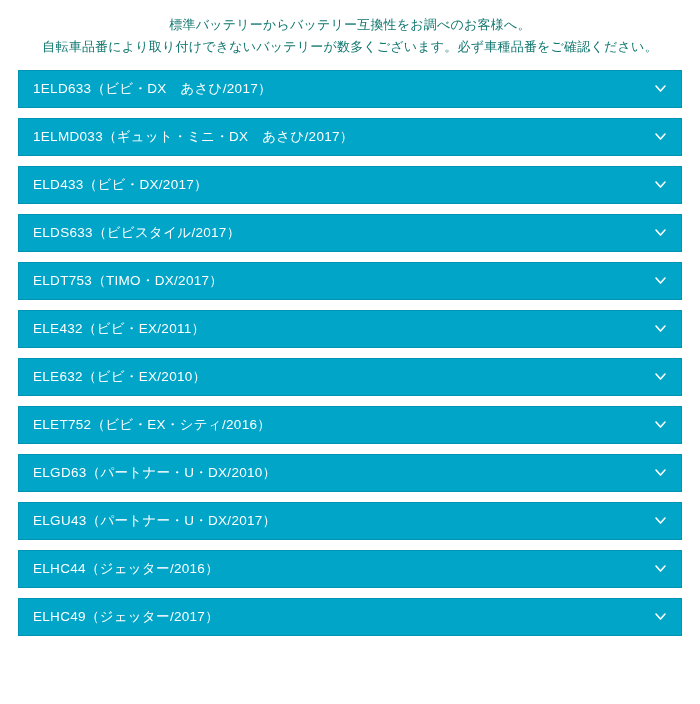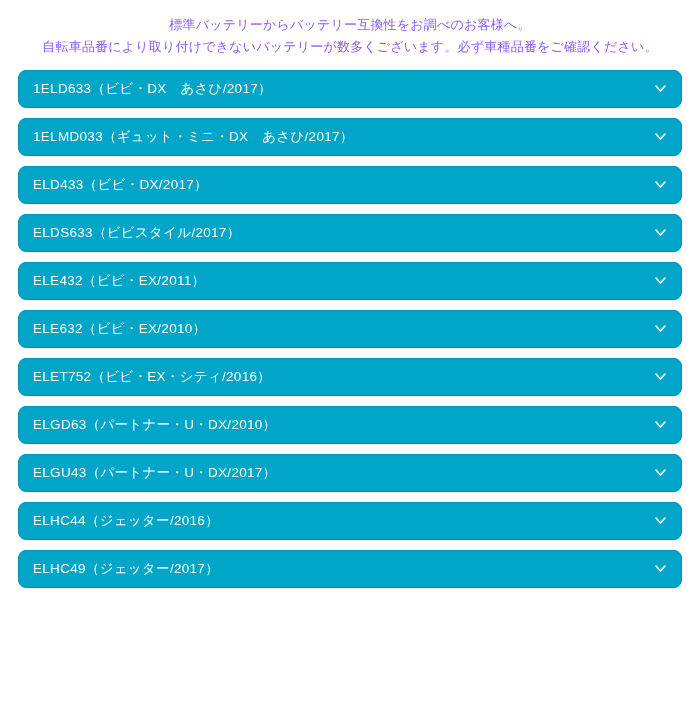--- a/index.html
+++ b/index.html
@@ -19,34 +19,34 @@
     box-sizing: border-box;
     padding: 0;
     position: relative;
     background: #ffffff;
   }
   .notice {
     padding: 14px 10px 6px 10px;
     text-align: center;
   }
   .notice-line {
-    color: #8b5cf6;
+    color: #0f766e;
     font-size: 13px;
     line-height: 22px;
     letter-spacing: 0.2px;
     white-space: nowrap;
   }
   .accordion-list {
     padding: 6px 18px 0 18px;
   }
   .acc-item {
     position: relative;
     background: #00a5c8;
     border: 1px solid #0093b4;
-    border-radius: 8px;
+    border-radius: 0;
     height: 38px;
     margin-bottom: 10px;
     display: flex;
     align-items: center;
     cursor: pointer;
     box-sizing: border-box;
   }
   .acc-label {
     color: #ffffff;
     font-size: 13.5px;
@@ -111,20 +111,28 @@
 
     <div class="acc-item">
       <span class="acc-label">ELDS633（ビビスタイル/2017）</span>
       <span class="acc-chevron">
         <svg width="13" height="13" viewBox="0 0 13 13">
             <path d="M2 4 L6.5 9 L11 4" fill="none" stroke="#ffffff" stroke-width="1.6" stroke-linecap="round" stroke-linejoin="round"></path>
           </svg>
       </span>
     </div>
 
+    <div class="acc-item">
+      <span class="acc-label">ELDT753（TIMO・DX/2017）</span>
+      <span class="acc-chevron">
+        <svg width="13" height="13" viewBox="0 0 13 13">
+            <path d="M2 4 L6.5 9 L11 4" fill="none" stroke="#ffffff" stroke-width="1.6" stroke-linecap="round" stroke-linejoin="round"></path>
+          </svg>
+      </span>
+    </div>
 
     <div class="acc-item">
       <span class="acc-label">ELE432（ビビ・EX/2011）</span>
       <span class="acc-chevron">
         <svg width="13" height="13" viewBox="0 0 13 13">
             <path d="M2 4 L6.5 9 L11 4" fill="none" stroke="#ffffff" stroke-width="1.6" stroke-linecap="round" stroke-linejoin="round"></path>
           </svg>
       </span>
     </div>
 

